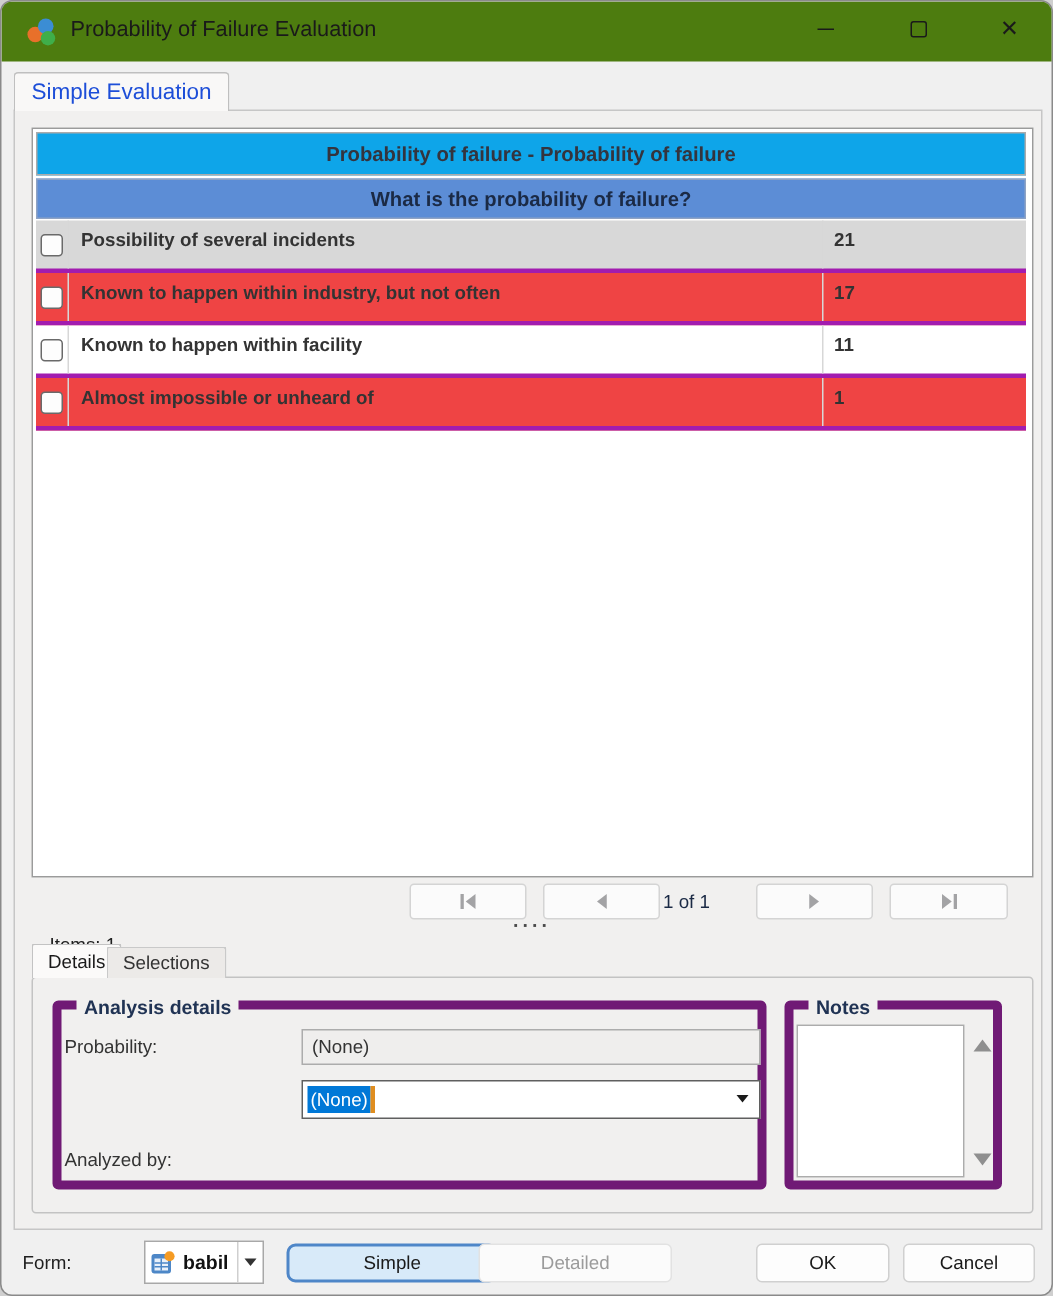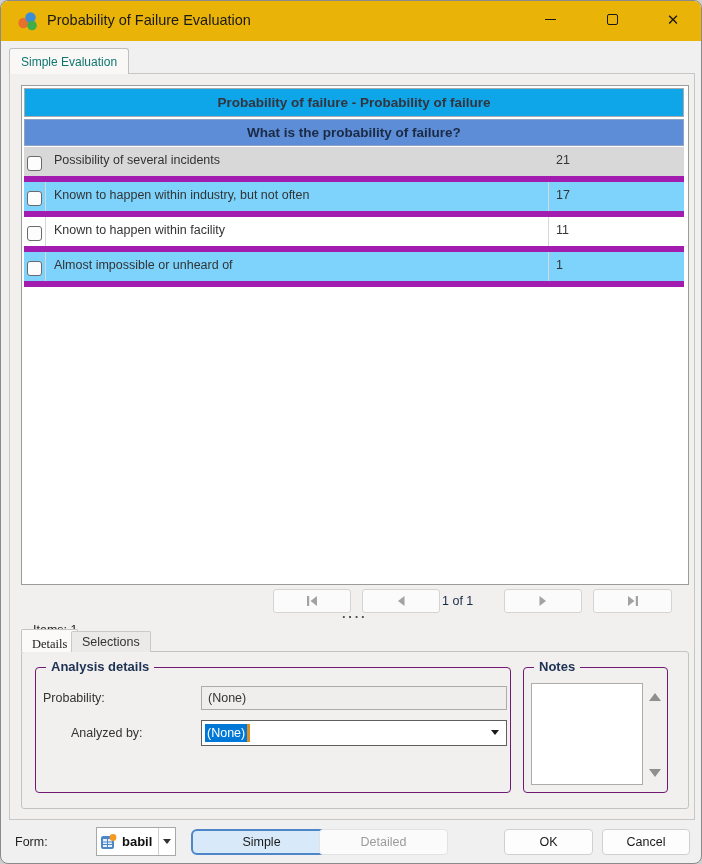--- a/index.html
+++ b/index.html
@@ -4,94 +4,94 @@
 <style>
   * { margin:0; padding:0; box-sizing:border-box; }
   html,body { background:#CFCFCF; font-family:"Liberation Sans", sans-serif; }
   #window {
     position:relative; width:702px; height:864px; background:#F0F0F0;
     border:1px solid #8A8A8A; border-radius:8px; overflow:hidden;
   }
   .abs { position:absolute; }
 
   
-  #titlebar { left:0; top:0; width:702px; height:40px; background:#eab308; }
+  #titlebar { left:0; top:0; width:702px; height:40px; background:#4d7c0f; }
   #app-title { left:46px; top:11px; font-size:14.5px; color:#1A1A1A; }
   .winbtn { width:44px; height:32px; top:2px; display:flex; align-items:center; justify-content:center; cursor:default; }
   #btn-min  { left:527px; }
   #btn-max  { left:589px; }
   #btn-close{ left:650px; }
   #btn-min .glyph { width:11px; height:0; border-top:1.4px solid #1A1A1A; }
   #btn-max .glyph { width:11px; height:11px; border:1.4px solid #1A1A1A; border-radius:2px; }
   #btn-close .glyph { font-size:15px; color:#1A1A1A; line-height:15px; }
 
   
   #main-tab {
     left:8px; top:47px; height:26px; padding:0 11px; background:#F9F8F7;
     border:1px solid #BFBFBF; border-bottom:none; border-radius:3px 3px 0 0;
-    font-size:12px; color:#0f766e; display:flex; align-items:center; z-index:3;
+    font-size:15px; color:#1d4ed8; display:flex; align-items:center; z-index:3;
   }
   #main-panel { left:8px; top:72px; width:686px; height:747px; background:#F1F0EF; border:1px solid #C6C6C6; }
 
   
   #qtable { left:20px; top:84px; width:668px; height:500px; background:#FFFFFF; border:1px solid #9B9B9B; }
   #qtable-title {
     left:2px; top:2px; width:660px; height:29px; background:#0ea5e9; border:1px solid #ABABAB;
     display:flex; align-items:center; justify-content:center;
     font-size:13.5px; font-weight:bold; color:#34343E;
   }
   #qtable-question {
     left:2px; top:33px; width:660px; height:27px; background:#5C8DD6; border:1px solid #8FA3C4;
     display:flex; align-items:center; justify-content:center;
     font-size:13.5px; font-weight:bold; color:#1B2A45;
   }
   #qtable-rows { left:2px; top:61px; width:660px; }
-  .qrow { display:flex; height:35px; border-bottom:6px solid #a21caf; background:#FFFFFF; }
-  .qrow.alt { background:#7dd3fc; }
+  .qrow { display:flex; height:35px; border-bottom:3px solid #a21caf; background:#FFFFFF;font-weight:bold; }
+  .qrow.alt { background:#ef4444; }
   .qrow.selected { background:#D8D8D8; }
   .cb-cell { width:22px; border-right:1px solid #D7D7D7; position:relative; }
   .checkbox { position:absolute; left:3px; top:9px; width:15px; height:15px; background:#FDFDFD; border:1px solid #6A6A6A; border-radius:3px; }
   .label-cell { flex:1; font-size:12.5px; color:#333333; padding:6px 0 0 8px; }
   .value-cell { width:136px; border-left:1px solid #D7D7D7; font-size:12.5px; color:#333333; padding:6px 0 0 7px; }
 
   
   #items-label { left:32px; top:592px; font-size:12.5px; color:#1F1F1F;margin-top:30px; }
   .pagebtn {
     top:588px; width:78px; height:24px; background:#FBFBFB; border:1px solid #D4D4D4; border-radius:3px;
     display:flex; align-items:center; justify-content:center; cursor:default;
   }
   #btn-first { left:272px; } #btn-prev { left:361px; } #btn-next { left:503px; } #btn-last { left:592px; width:79px; }
   #page-label { left:441px; top:593px; width:60px; text-align:left; font-size:12.5px; color:#1B2A45; }
   #splitter-dots { left:341px; top:608px; width:40px; font-size:13px; font-weight:bold; letter-spacing:2px; color:#4A4A4A; }
 
   
   #tab-details {
     left:20px; top:628px; height:23px; padding:0 10px; background:#FBFAF9; z-index:2;
     border:1px solid #C3C3C3; border-bottom:none; border-radius:2px 2px 0 0;
-    font-size:12.5px; color:#1A1A1A; display:flex; align-items:flex-end;font-family:Liberation Serif, serif;
+    font-size:12.5px; color:#1A1A1A; display:flex; align-items:center;
   }
   #tab-selections {
     left:70px; top:630px; height:21px; padding:0 10px; background:#ECEAE8; z-index:2;
     border:1px solid #C9C9C9; border-bottom:none; border-radius:2px 2px 0 0;
     font-size:12.5px; color:#333333; display:flex; align-items:center;
   }
   #details-panel { left:20px; top:650px; width:668px; height:158px; background:#F1F0EF; border:1px solid #C3C3C3; border-radius:3px; }
 
-  .groupbox { border:1px solid #701a75; border-radius:4px; }
+  .groupbox { border:6px solid #701a75; border-radius:4px; }
   .group-legend { position:absolute; top:-9px; left:10px; background:#F1F0EF; padding:0 5px; font-size:13px; font-weight:bold; color:#203354; }
   #analysis-group { left:34px; top:666px; width:476px; height:126px; }
   #notes-group    { left:522px; top:666px; width:145px; height:126px; }
 
   .field-label { font-size:12.5px; color:#333333; }
   #prob-label { left:42px; top:690px; }
   #prob-field {
     left:200px; top:685px; width:306px; height:24px; background:#EFEEED; border:1px solid #ACACAC;
     font-size:12.5px; color:#333333; line-height:22px; padding-left:6px;
   }
-  #analyzed-label { left:42px; top:725px;margin-left:28px; }
+  #analyzed-label { left:42px; top:765px; }
   #analyzed-combo { left:200px; top:719px; width:306px; height:26px; background:#FFFFFF; border:1px solid #5F5F5F; }
   #analyzed-value {
     position:absolute; left:3px; top:3px; height:18px; background:#0078D7; color:#FFFFFF;
     font-size:12.5px; line-height:18px; padding:0 2px;
   }
   #combo-caret { position:absolute; top:3px; width:3px; height:18px; background:#DF8D1F; }
   #combo-arrow { position:absolute; right:7px; top:9px; width:0; height:0; border-left:4px solid transparent; border-right:4px solid transparent; border-top:5px solid #1A1A1A; }
 
   #notes-box { left:530px; top:682px; width:112px; height:102px; background:#FFFFFF; border:1px solid #ACACAC; resize:none; outline:none; font-family:"Liberation Sans", sans-serif; font-size:12px; }
   .scroll-arrow-up   { left:648px; top:692px; width:0; height:0; border-left:6px solid transparent; border-right:6px solid transparent; border-bottom:8px solid #8F8F8F; }

